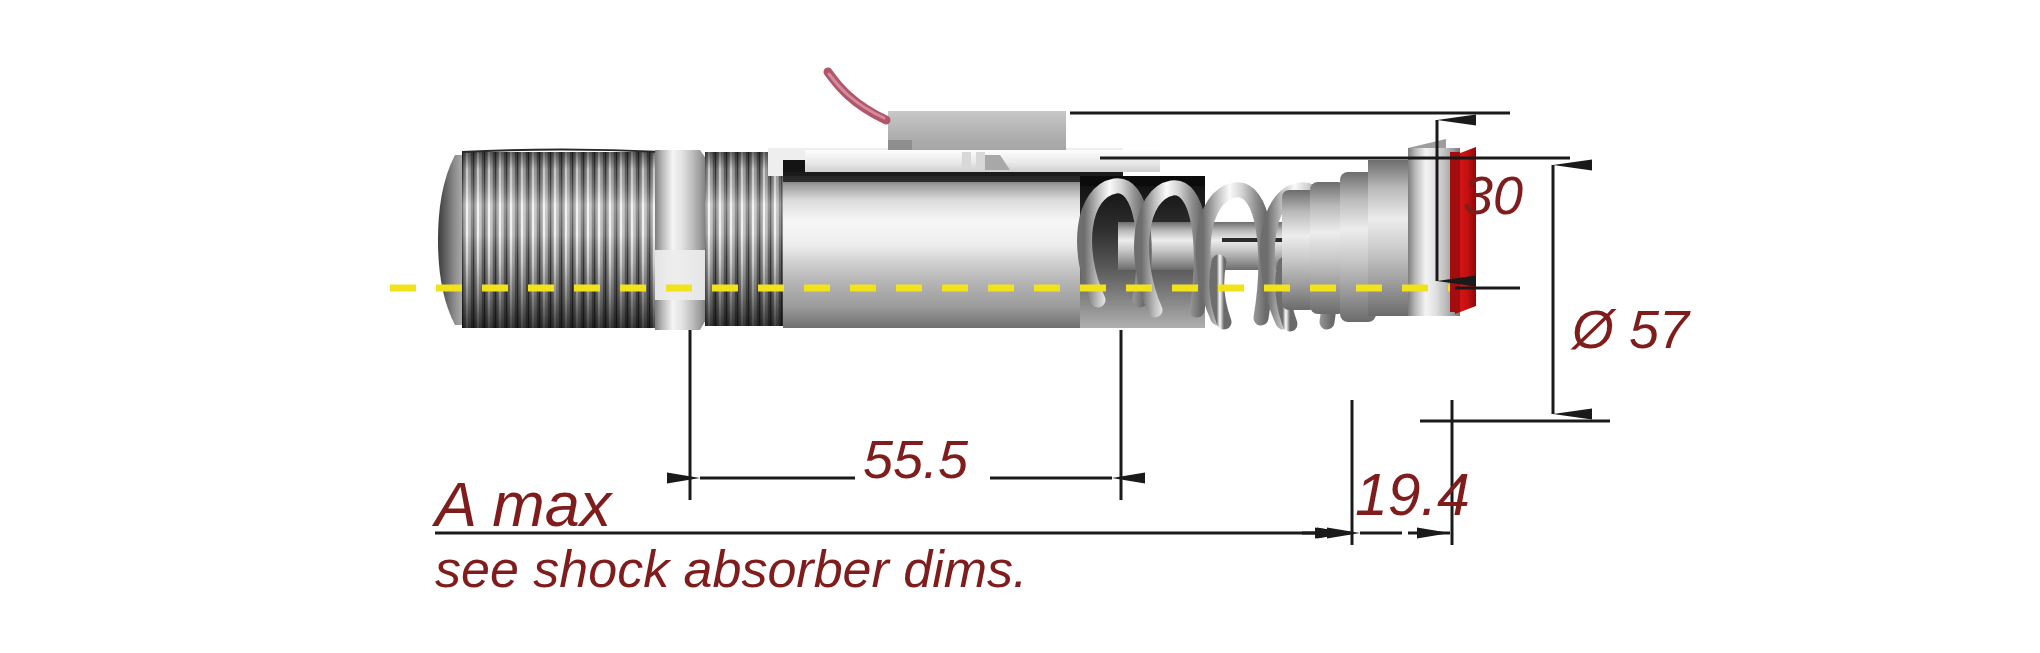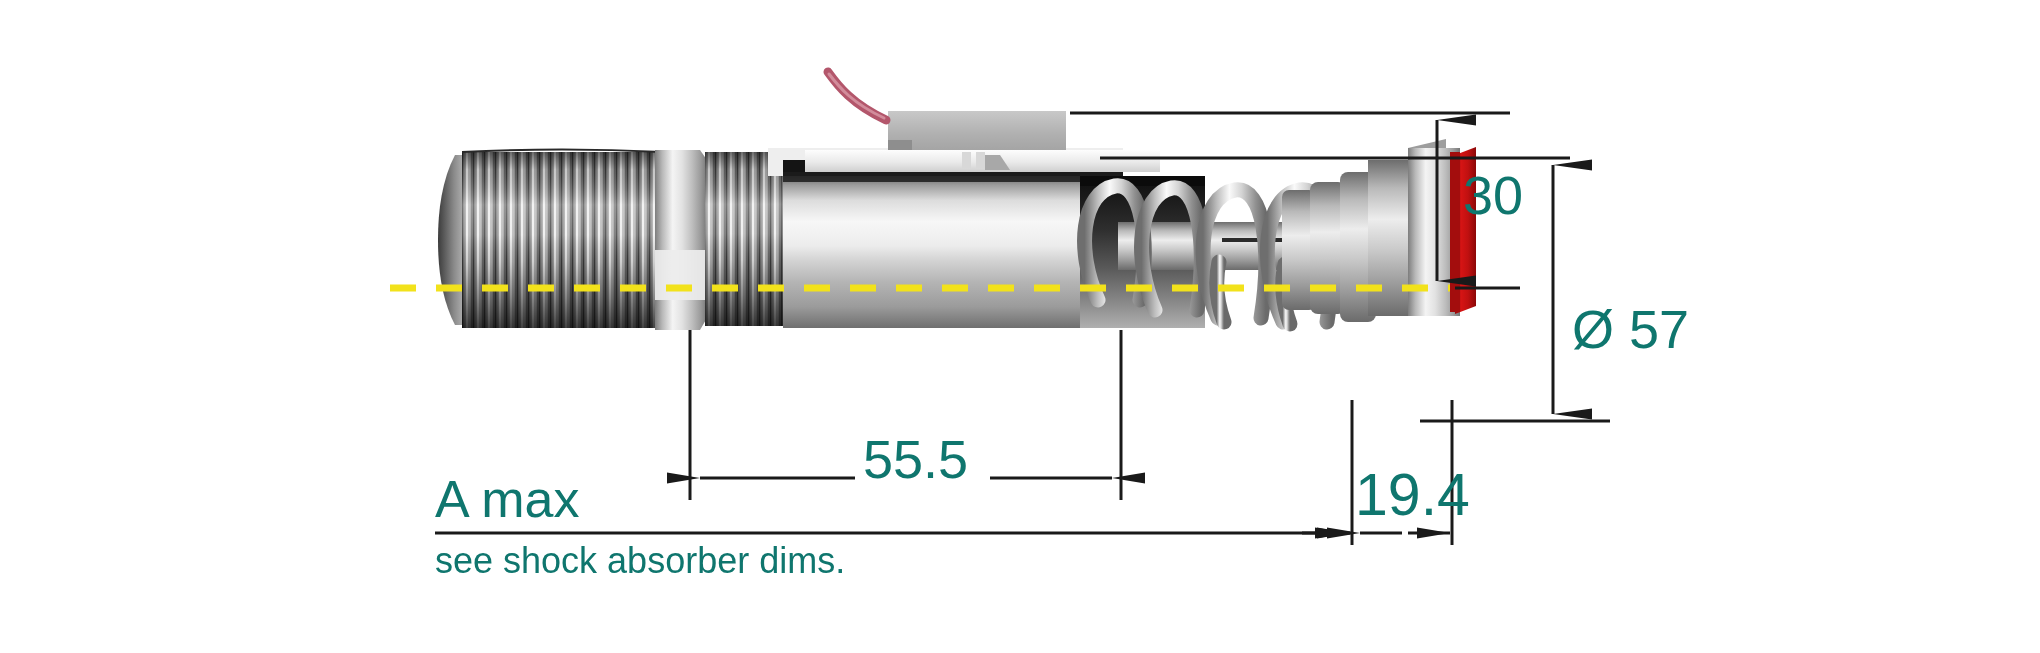--- a/index.html
+++ b/index.html
@@ -20,31 +20,32 @@
   #drawing {
     position: absolute;
     left: 0;
     top: 0;
     width: 2040px;
     height: 653px;
   }
   .dim-text {
     position: absolute;
     font-family: "Liberation Sans", sans-serif;
-    color: #0f766e;
+    color: #7f1d1d;
     white-space: pre;
     line-height: 1;
     user-select: none;
+    font-style: italic;
   }
   .dim-30 { left: 1463px; top: 168px; font-size: 54px; }
   .dim-57 { left: 1572px; top: 255px; font-size: 54px; margin-top: 47px; }
   .dim-555 { left: 863px; top: 432px; font-size: 54px; }
   .dim-194 { left: 1355px; top: 466px; font-size: 59px; }
-  .note-a-max { left: 435px; top: 473px; font-size: 52px; }
-  .note-shock { left: 435px; top: 543px; font-size: 36px; }
+  .note-a-max { left: 435px; top: 473px; font-size: 63px; }
+  .note-shock { left: 435px; top: 543px; font-size: 52px; }
 </style>
 </head>
 <body>
 
 <div id="stage">
 
   <svg id="drawing" viewBox="0 0 2040 653" xmlns="http://www.w3.org/2000/svg">
     <defs>
 
       <linearGradient id="ridge" x1="0" y1="0" x2="0" y2="1">

